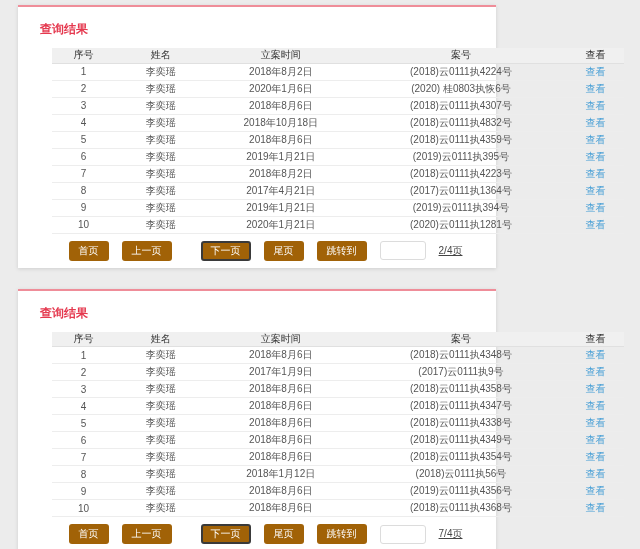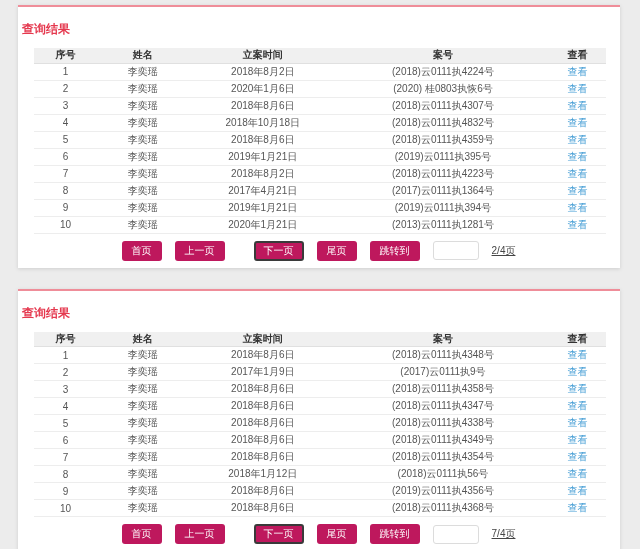--- a/index.html
+++ b/index.html
@@ -5,25 +5,25 @@
   * { box-sizing: border-box; }
   html, body { margin: 0; padding: 0; }
   body {
     width: 640px; height: 549px;
     background: #ececec;
     font-family: "Liberation Sans", "DejaVu Sans", sans-serif;
     overflow: hidden;
   }
   .card {
     margin-left: 18px;
-    width: 602px;
+    width: 478px;
     background: #fff;
     border-top: 2px solid #ef8d99;
     box-shadow: 0 1px 4px rgba(0,0,0,0.13);
-    padding: 0 5px 7px 4px;
+    padding: 0 5px 7px 22px;
   }
   .card-1 { margin-top: 5px; }
   .card-2 { margin-top: 21px; }
   .card-title {
     color: #e5394f;
     font-weight: bold;
     font-size: 12px;
     margin: 14px 0 10px 0;
   }
   table {
@@ -34,21 +34,21 @@
     table-layout: fixed;
   }
   col.c-seq  { width: 11%; }
   col.c-name { width: 16%; }
   col.c-date { width: 26%; }
   col.c-case { width: 37%; }
   col.c-view { width: 10%; }
   thead th {
     background: #f0f0f0;
     color: #333;
-    font-weight: bold;
+    font-weight: normal;
     height: 15px;
     text-align: center;
     padding: 0;
     border-bottom: 1px solid #e0e0e0;
     font-size: 10px;
   }
   tbody td {
     height: 17px;
     text-align: center;
     color: #555;
@@ -59,21 +59,21 @@
   }
   .view-link { color: #4aa0d6; text-decoration: none; }
   .pagination {
     display: flex;
     justify-content: center;
     align-items: center;
     gap: 13px;
     margin-top: 7px;
   }
   .pg-btn {
-    background: #be185d;
+    background: #a16207;
     color: #fff;
     border: 2px solid transparent;
     border-radius: 3px;
     font-size: 10px;
     height: 20px;
     padding: 0 8px;
     line-height: 16px;
     cursor: pointer;
     font-family: inherit;
   }
@@ -170,21 +170,21 @@
           <td>9</td>
           <td>李奕瑶</td>
           <td>2019年1月21日</td>
           <td>(2019)云0111执394号</td>
           <td><a href="#" class="view-link">查看</a></td>
         </tr>
         <tr>
           <td>10</td>
           <td>李奕瑶</td>
           <td>2020年1月21日</td>
-          <td>(2013)云0111执1281号</td>
+          <td>(2020)云0111执1281号</td>
           <td><a href="#" class="view-link">查看</a></td>
         </tr>
       </tbody>
   </table>
   <div class="pagination">
     <button class="pg-btn">首页</button>
     <button class="pg-btn">上一页</button>
     <button class="pg-btn focused">下一页</button>
     <button class="pg-btn">尾页</button>
     <button class="pg-btn">跳转到</button>

